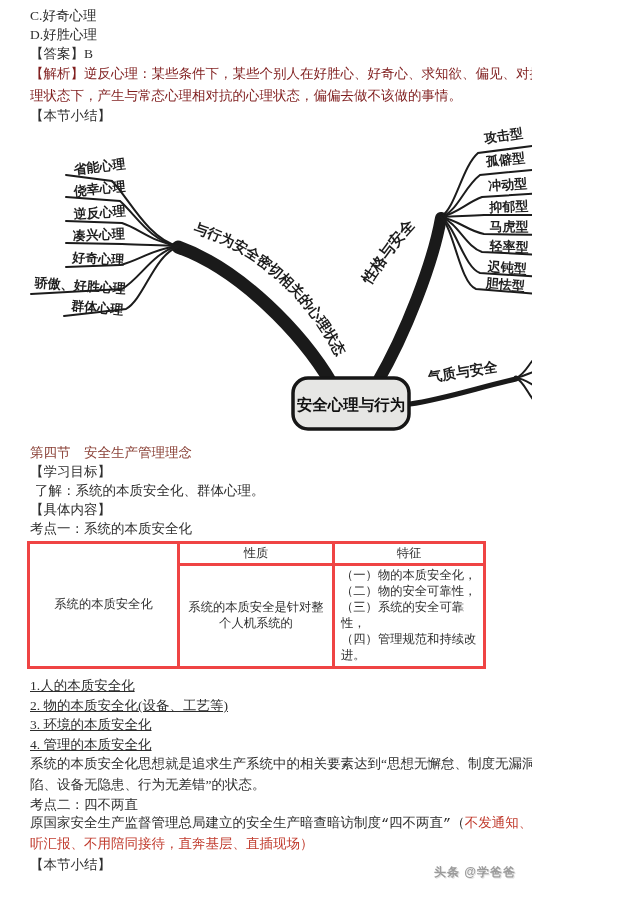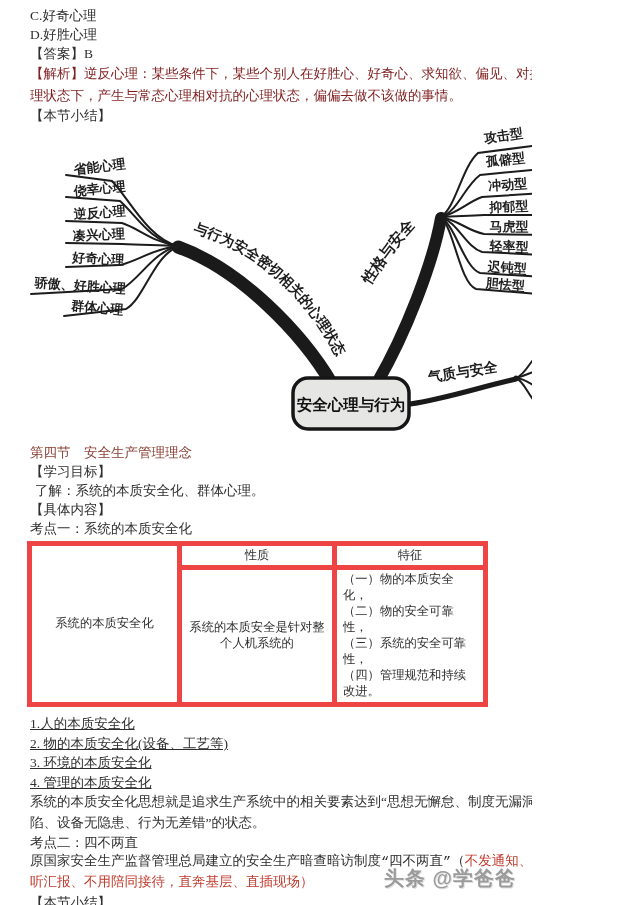--- a/index.html
+++ b/index.html
@@ -13,36 +13,36 @@
   .summary-top{margin-top:6px;}
   .mindmap{position:relative;width:640px;height:318px;margin-left:-30px;}
   .mindmap svg{display:block;}
   .sec-title{color:#8a4036;margin-top:2px;}
   .goal-text{padding-left:5px;}
   .content-header{margin-top:31px;}
   table.spec{
     border-collapse:collapse;margin-top:2px;margin-left:-3px;width:456px;
     font-size:12.3px;line-height:1.3;color:#2e2e2e;table-layout:fixed;
   }
-  table.spec td{border:5px solid #ef4444;padding:2px 6px;}
+  table.spec td{border:3px solid #ef4444;padding:2px 6px;}
   td.cell-label{text-align:center;vertical-align:middle;}
   td.cell-head{text-align:center;padding:2px 4px;}
   td.cell-nature{text-align:center;vertical-align:middle;padding:4px 16px;}
   td.cell-features{padding:2px 6px;vertical-align:top;}
   .cell-features div{margin:0;}
   .list{margin-top:7px;text-decoration:underline;}
   .list p{line-height:1.44;}
   .para{line-height:1.52;width:588px;}
   .point2{margin-top:7px;}
   .fourno{line-height:1.52;width:588px;font-family:Liberation Mono, monospace;}
   .red{color:#c0392b;}
   .summary-bottom{margin-top:9px;}
   .watermark{
     position:absolute;right:16px;top:864px;
-    font-family:"Liberation Sans",sans-serif;font-weight:bold;font-size:20px;
+    font-family:"Liberation Sans",sans-serif;font-weight:bold;font-size:12px;
     color:#9b9b9b;letter-spacing:1px;text-shadow:1px 1px 0 #e2e2e2;
   }
   .mm-label{font-family:"Liberation Serif",serif;font-weight:bold;font-size:13px;fill:#1f1f1f;}
   .mm-branch-label{font-family:"Liberation Serif",serif;font-weight:bold;fill:#1c1c1c;}
   .mm-line{fill:none;stroke:#1c1c1c;stroke-width:2;stroke-linecap:round;}
   .mm-main{fill:none;stroke:#1a1a1a;stroke-linecap:round;}
 </style>
 </head>
 <body>
 

